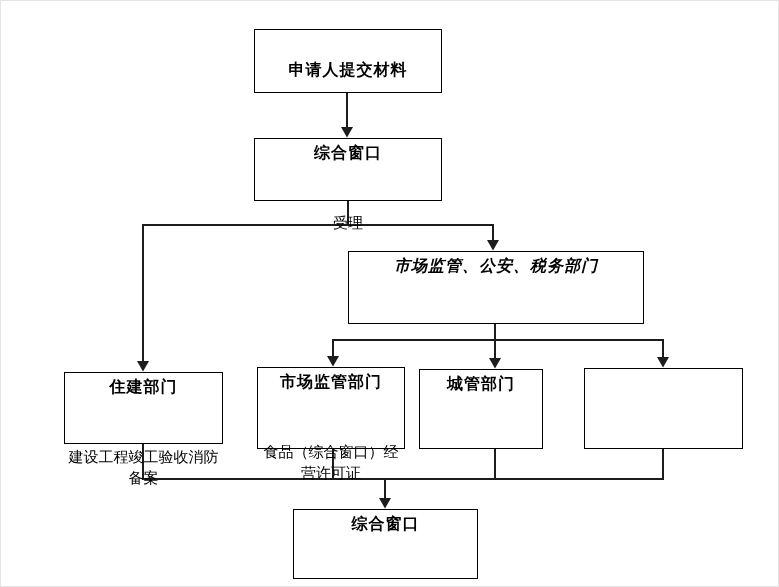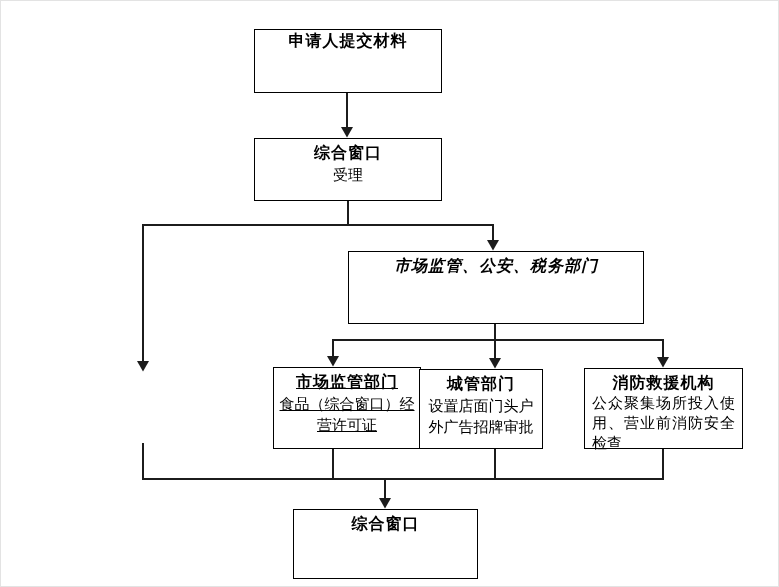--- a/index.html
+++ b/index.html
@@ -37,28 +37,29 @@
     font-size: 16px;
     font-weight: 700;
     line-height: 22px;
     letter-spacing: 1px;
     white-space: nowrap;
   }
   .node .body {
     font-size: 15px;
     font-weight: 400;
     line-height: 21px;
+    margin-top: 48px;
   }
   
   #n-applicant      { left: 253px; top: 28px;  width: 188px; height: 64px;
-                      display: flex; justify-content: center; padding-top: 0; }
+                      display: flex; align-items: center; justify-content: center; padding-top: 17px; }
   #n-window-accept  { left: 253px; top: 137px; width: 188px; height: 63px; }
   #n-enterprise     { left: 347px; top: 250px; width: 296px; height: 73px; font-style: italic; }
   #n-housing        { left: 63px;  top: 371px; width: 159px; height: 72px; }
-  #n-market         { left: 272px; top: 366px; width: 148px; height: 82px; text-decoration: underline; }
+  #n-market         { left: 256px; top: 366px; width: 148px; height: 82px; }
   #n-urban          { left: 418px; top: 368px; width: 124px; height: 80px; }
   #n-fire           { left: 583px; top: 367px; width: 159px; height: 81px; }
   #n-window-result  { left: 292px; top: 508px; width: 185px; height: 70px; }
 
   #n-fire .body {
     text-align: justify;
     padding: 0 4px;
     line-height: 20px;
   }
   #n-fire .title { line-height: 21px; }
@@ -115,33 +116,34 @@
 
   <div class="node" id="n-window-accept">
     <div class="title">综合窗口</div>
     <div class="body">受理</div>
   </div>
 
   <div class="node" id="n-enterprise">
     <div class="title">市场监管、公安、税务部门</div>
   </div>
 
+  <div class="node" id="n-housing">
+    <div class="title">住建部门</div>
+    <div class="body">建设工程竣工验收消防备案</div>
+  </div>
 
   <div class="node" id="n-market">
     <div class="title">市场监管部门</div>
     <div class="body">食品（综合窗口）经营许可证</div>
   </div>
 
   <div class="node" id="n-urban">
     <div class="title">城管部门</div>
-    <div class="body">设置店面门头户外广告招牌审批</div>
   </div>
 
   <div class="node" id="n-fire">
-    <div class="title">消防救援机构</div>
-    <div class="body">公众聚集场所投入使用、营业前消防安全检查</div>
   </div>
 
   <div class="node" id="n-window-result">
     <div class="title">综合窗口</div>
   </div>
 
 </div>
 
 </body></html>

